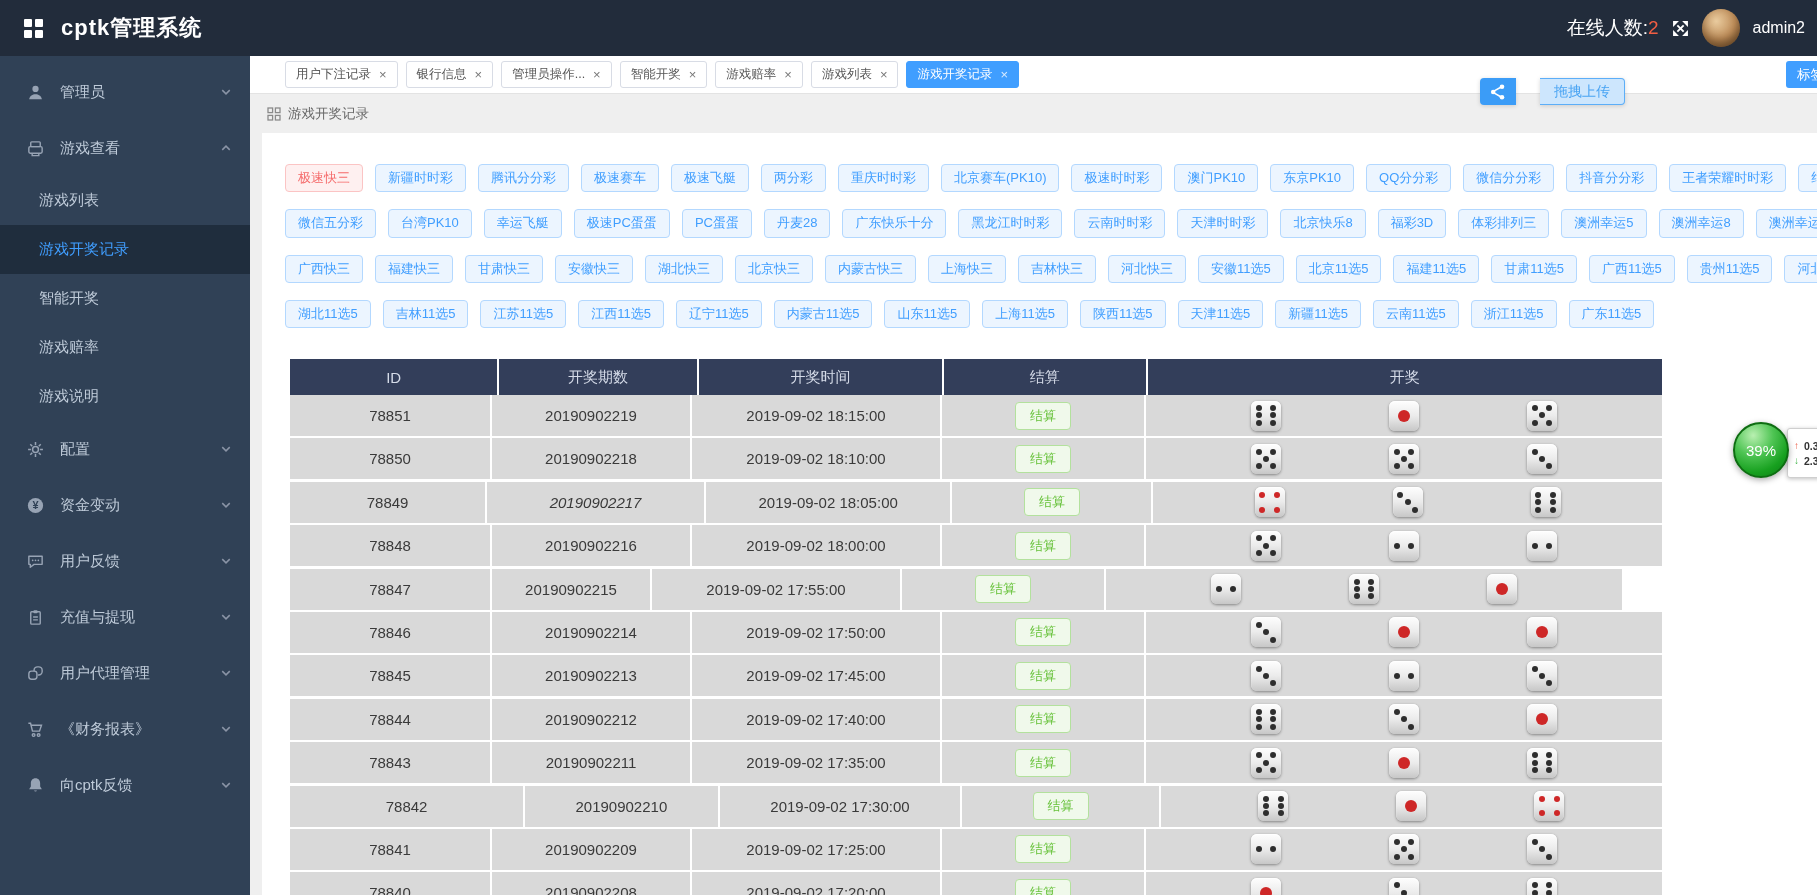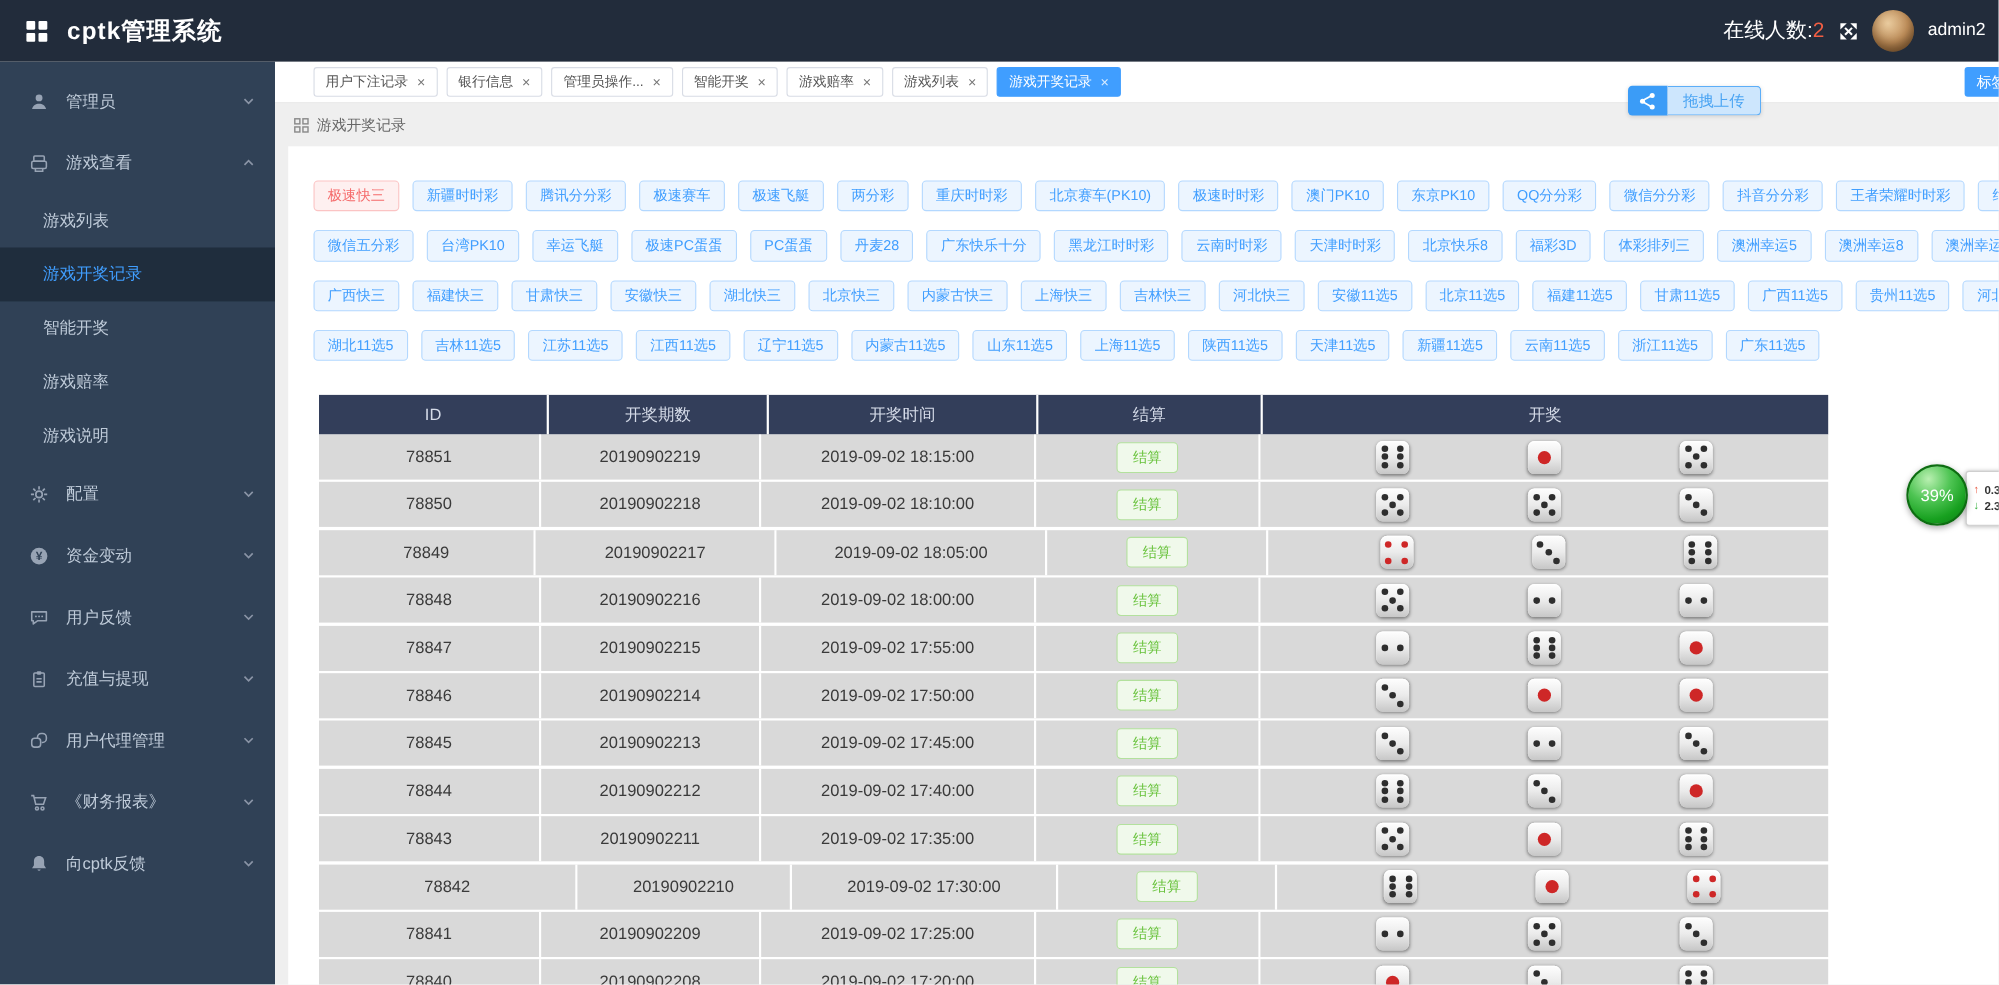--- a/index.html
+++ b/index.html
@@ -26,21 +26,21 @@
   .submenu-item.active{background:#1f2d3d;color:#409eff;}
   
   .main{position:absolute;left:250px;top:56px;right:0;bottom:0;}
   .tabbar{height:37px;background:#fff;border-bottom:1px solid #e3e3e3;display:flex;align-items:center;padding-left:35px;gap:8px;position:relative;}
   .tab{height:25px;display:inline-flex;align-items:center;gap:8px;padding:0 10px;border:1px solid #d8dce5;border-radius:3px;background:#fff;color:#555;font-size:12.5px;cursor:pointer;white-space:nowrap;}
   .tab.active{background:#409eff;border-color:#409eff;color:#fff;}
   .tab .close{font-size:13px;opacity:.8;cursor:pointer;}
   .tag-button{position:absolute;left:1536px;top:5px;width:90px;height:27px;background:#409eff;color:#fff;font-size:13.5px;display:flex;align-items:center;padding-left:11px;border-radius:3px;cursor:pointer;}
   .drag-upload{position:absolute;left:1230px;top:22px;height:27px;display:flex;z-index:25;cursor:pointer;filter:drop-shadow(0 1px 2px rgba(0,0,0,.15));}
   .du-icon{width:36px;background:#3b9cf7;border-radius:4px 0 0 4px;display:flex;align-items:center;justify-content:center;}
-  .du-text{background:#cde6fd;border:1px solid #5caef8;border-left:none;border-radius:0 4px 4px 0;color:#4aa4f3;font-size:14px;display:flex;align-items:center;padding:0 14px;}
+  .du-text{background:#cde6fd;border:1px solid #5caef8;border-left:none;border-radius:0 4px 4px 0;color:#4aa4f3;font-size:14px;display:flex;align-items:center;padding:0 14px;margin-left:24px;}
   .crumb{height:40px;display:flex;align-items:center;gap:7px;padding-left:17px;color:#676767;font-size:13.5px;}
   .panel{position:absolute;left:12px;top:77px;right:0;bottom:-60px;background:#fff;}
   
   .filters{padding:31px 0 0 23px;}
   .filter-row{display:flex;gap:12px;margin-bottom:17px;}
   .fbtn{padding:5px 12px;font-size:13px;border-radius:4px;background:#ecf5ff;border:1px solid #b3d8ff;color:#409eff;white-space:nowrap;cursor:pointer;line-height:1.25;}
   .fbtn.active{background:#fef0f0;border-color:#fbc4c4;color:#f56c6c;}
   
   .rtable{margin:31px 0 0 28px;width:1372px;}
   .thead{display:flex;height:36px;background:#333e5a;color:#d5dbe8;font-size:15px;}
@@ -425,21 +425,21 @@
             </div>
             <div class="die">
               <span class="pip" style="grid-area: 1 / 1;"></span>
               <span class="pip" style="grid-area: 2 / 2;"></span>
               <span class="pip" style="grid-area: 3 / 3;"></span>
             </div>
           </div>
         </div>
         <div class="trow">
           <div class="tcell" style="width: 200px;">78849</div>
-          <div class="tcell" style="width: 222px;">20190902217</div>
+          <div class="tcell" style="width: 222px; font-style: italic;">20190902217</div>
           <div class="tcell" style="width: 250px;">2019-09-02 18:05:00</div>
           <div class="tcell" style="width: 204px;">
             <button class="settle-btn">结算</button>
           </div>
           <div class="tcell dice-cell" style="width: 516px;">
             <div class="die">
               <span class="pip red" style="grid-area: 1 / 1;"></span>
               <span class="pip red" style="grid-area: 1 / 3;"></span>
               <span class="pip red" style="grid-area: 3 / 1;"></span>
               <span class="pip red" style="grid-area: 3 / 3;"></span>
@@ -479,21 +479,21 @@
               <span class="pip" style="grid-area: 2 / 3;"></span>
             </div>
             <div class="die">
               <span class="pip" style="grid-area: 2 / 1;"></span>
               <span class="pip" style="grid-area: 2 / 3;"></span>
             </div>
           </div>
         </div>
         <div class="trow">
           <div class="tcell" style="width: 202px;">78847</div>
-          <div class="tcell" style="width: 200px;">20190902215</div>
+          <div class="tcell" style="width: 160px;">20190902215</div>
           <div class="tcell" style="width: 250px;">2019-09-02 17:55:00</div>
           <div class="tcell" style="width: 204px;">
             <button class="settle-btn">结算</button>
           </div>
           <div class="tcell dice-cell" style="width: 516px;">
             <div class="die">
               <span class="pip" style="grid-area: 2 / 1;"></span>
               <span class="pip" style="grid-area: 2 / 3;"></span>
             </div>
             <div class="die">

